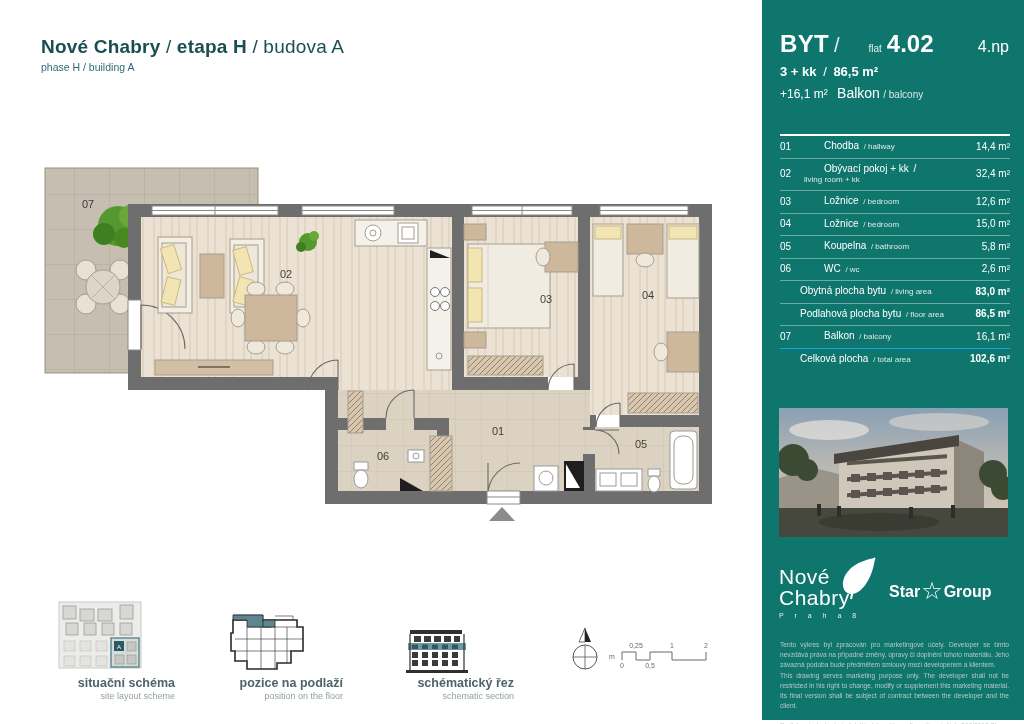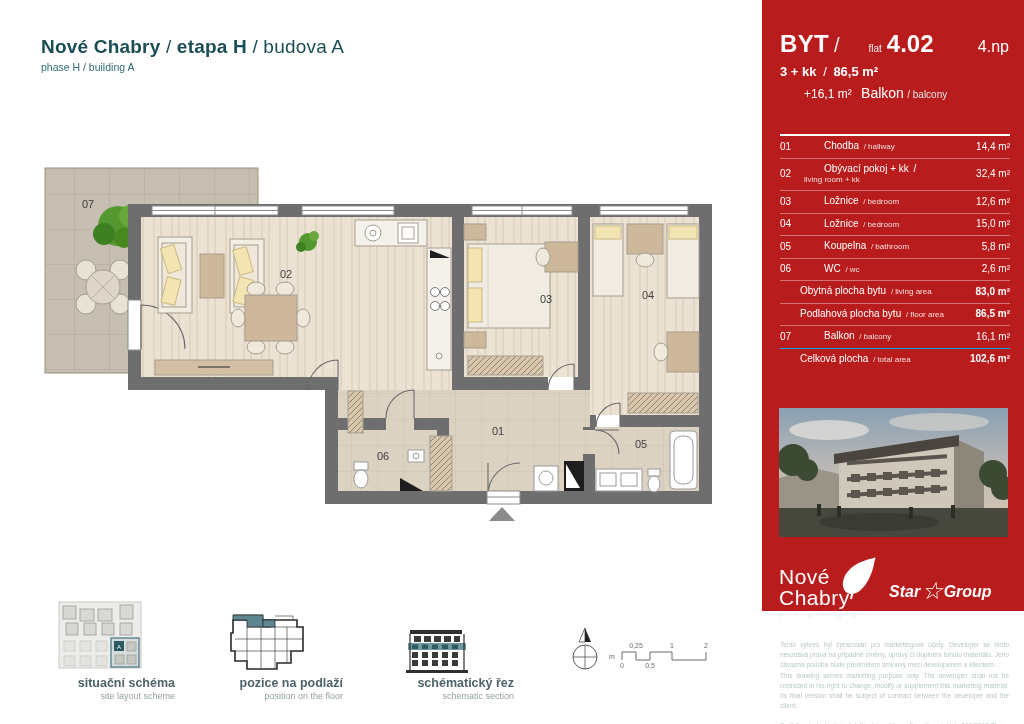--- a/index.html
+++ b/index.html
@@ -13,31 +13,31 @@
   .doc-title .light { font-weight:400; }
   .doc-sub { font-size:10.5px; margin-top:3px; color:#2f6a74; font-weight:400; }
 
   
   .plan-wrap { position:absolute; left:40px; top:160px; width:690px; height:385px; }
   .plan-wrap svg { display:block; }
   .room-label { font-family:"Liberation Sans",sans-serif; font-size:11px; font-weight:500; fill:#3f3f3f; }
   .balc-label { fill:#3a3a3a; }
 
   
-  .panel { position:absolute; left:762px; top:0; width:262px; height:611px; background:#b91c1c; color:#fff; }
+  .panel { position:absolute; left:762px; top:0; width:262px; height:720px; background:#0f766e; color:#fff; }
   .p-head { position:absolute; left:18px; right:15px; top:30px; }
   .p-row1 { display:flex; align-items:baseline; }
   .p-byt { font-size:24px; font-weight:800; letter-spacing:.3px; }
   .p-slash { font-weight:300; font-size:20px; margin:0 5px; color:#e6eded; }
   .p-flat-en { font-size:10px; font-weight:400; margin-right:5px; color:#e6eded;margin-left:24px; }
   .p-num { font-size:24px; font-weight:800;text-align:center; }
   .p-floor { margin-left:auto; font-size:16px; font-weight:300; }
   .p-row2 { margin-top:6px; font-size:13px; font-weight:700; }
   .p-row2 .sl { font-weight:300; margin:0 3px; }
-  .p-row3 { margin-top:6px; font-size:12px; font-weight:300;margin-left:24px; }
+  .p-row3 { margin-top:6px; font-size:12px; font-weight:300; }
   .p-row3 .balkon { font-size:14px; font-weight:400; margin-left:6px; }
   .p-row3 .balc-en { font-size:10px; font-weight:300; color:#dde6e6; }
 
   .area-table { position:absolute; left:18px; right:14px; top:134px; border-top:2px solid #ffffff; }
   .trow { display:flex; align-items:center; padding:4px 0 5px 0; border-bottom:1px solid rgba(255,255,255,.38); font-size:10px; }
   .trow:last-child { border-bottom:none; }
   .trow.total { border-top:1px solid #0ea5e9; margin-top:-1px; }
   .tnum { width:24px; flex:none; font-weight:400; }
   .tname { flex:1; line-height:1.25; }
   .tname .cz { font-weight:400; font-size:10px;margin-left:20px; }
@@ -47,21 +47,21 @@
   .trow.bold .tarea, .trow.total .tarea { font-weight:700; }
   .trow.twoline .en { display:block; }
 
   .photo { position:absolute; left:17px; top:408px; width:229px; height:129px; overflow:hidden; }
 
   .logos { position:absolute; left:17px; top:556px; width:229px; height:72px; display:flex; align-items:center; }
   .nc-logo { position:relative; width:105px; color:#fff; line-height:1.0; }
   .nc-l1, .nc-l2 { font-size:21px; font-weight:400; letter-spacing:.5px; }
   .nc-l3 { font-size:7px; letter-spacing:4.5px; margin-top:4px; color:#e8efef; }
   .nc-leaf { position:absolute; left:52px; top:-10px; }
-  .sg-logo { margin-left:5px; display:flex; align-items:center; color:#fff; font-weight:700; font-size:16px;font-style:italic; }
+  .sg-logo { margin-left:5px; display:flex; align-items:center; color:#fff; font-weight:700; font-size:16px; }
   .sg-star { margin:0 1px; font-size:24px; font-weight:400; line-height:1; position:relative; top:-1px; }
 
   .legal { position:absolute; left:18px; right:15px; top:640px; color:#b9c7c7; font-size:6.6px; line-height:1.55; text-align:justify; font-weight:400; }
   .legal .block2 { margin-top:9px; }
 
   
   .thumb { position:absolute; }
   .caption { position:absolute; text-align:right; width:150px; }
   .cap-cz { font-size:12.5px; font-weight:600; color:#4e646a; }
   .cap-en { font-size:9px; color:#93a1a3; margin-top:1px; }

